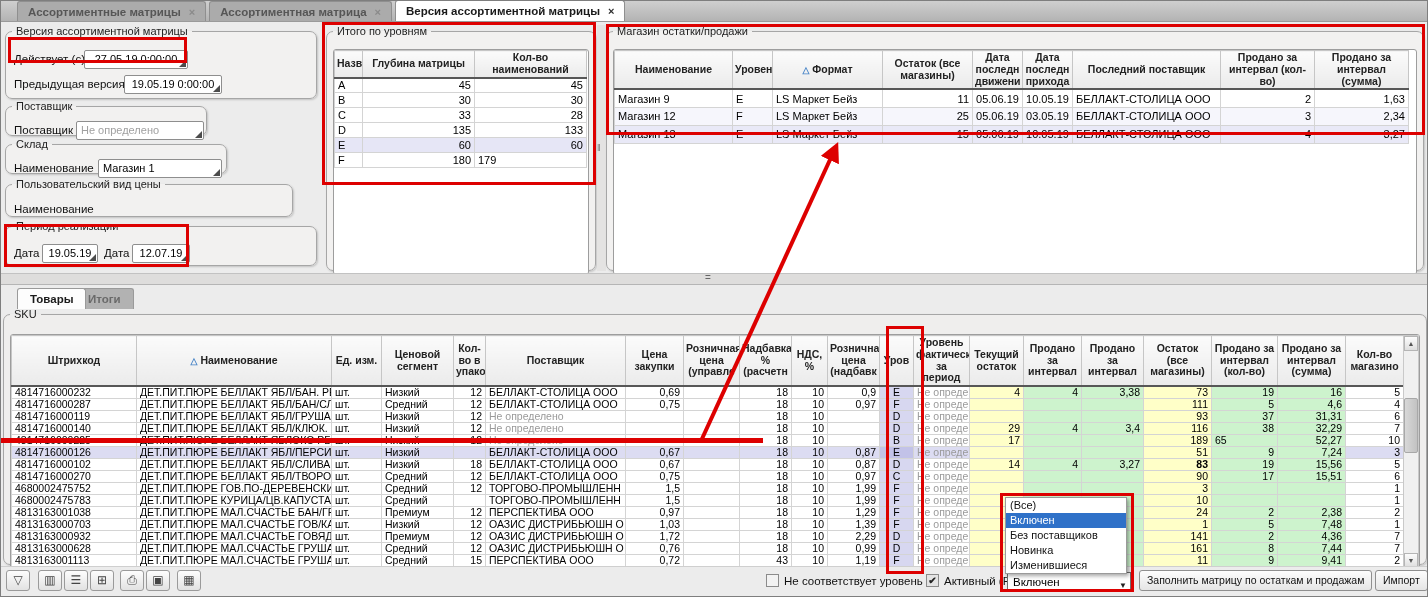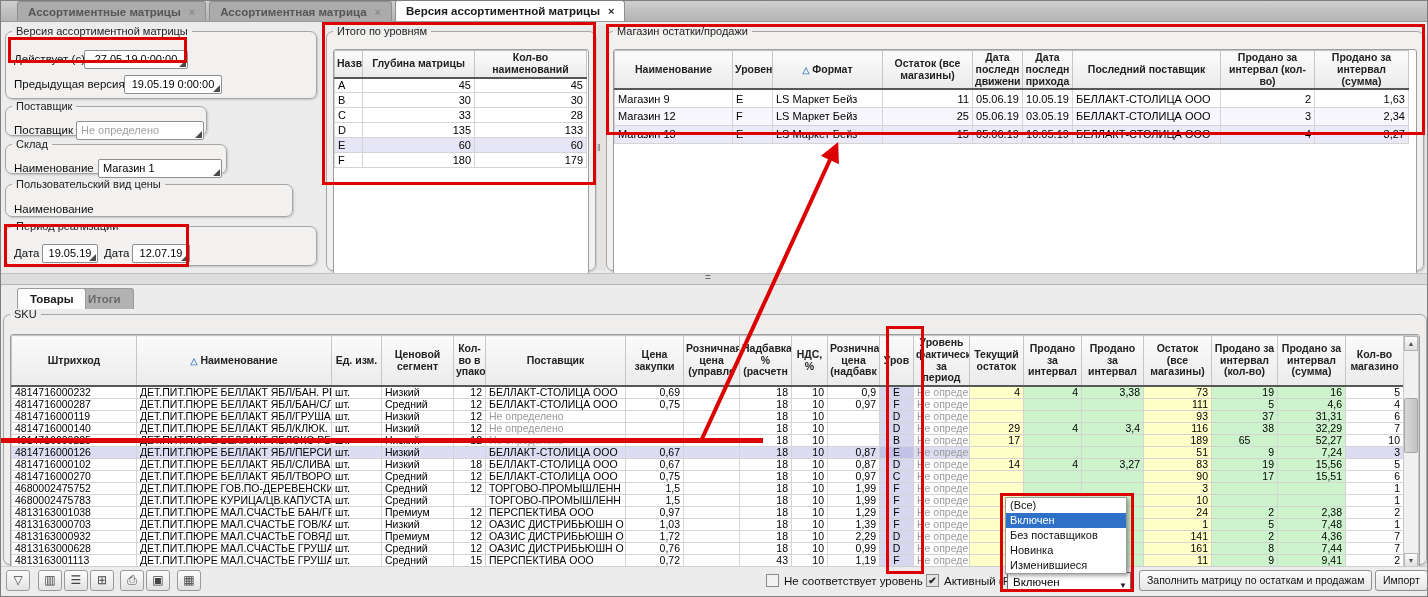--- a/index.html
+++ b/index.html
@@ -155,21 +155,21 @@
             <td style="text-align: right;">133</td>
           </tr>
           <tr class="hl">
             <td style="text-align: left;">E</td>
             <td style="text-align: right;">60</td>
             <td style="text-align: right;">60</td>
           </tr>
           <tr>
             <td style="text-align: left;">F</td>
             <td style="text-align: right;">180</td>
-            <td style="text-align: right;">179</td>
+            <td style="text-align: left;">179</td>
           </tr>
         </tbody>
       </table>
     </div>
 </fieldset>
 
 <div class="vsplit">
     <span>‖</span>
   </div>
 
@@ -398,21 +398,21 @@
               <td style="text-align: right;"></td>
               <td style="text-align: right;">18</td>
               <td style="text-align: right;">10</td>
               <td style="text-align: right;"></td>
               <td class="lvl" style="text-align: center;">B</td>
               <td class="dim" style="text-align: left;">Не опреде</td>
               <td class="ylw" style="text-align: right;">17</td>
               <td class="grn" style="text-align: right;"></td>
               <td class="grn" style="text-align: right;"></td>
               <td class="ylw" style="text-align: right;">189</td>
-              <td class="grn" style="text-align: center;">65</td>
+              <td class="grn" style="text-align: left;">65</td>
               <td class="grn" style="text-align: right;">52,27</td>
               <td style="text-align: right;">10</td>
             </tr>
             <tr class="selrow">
               <td style="text-align: left;">4814716000126</td>
               <td style="text-align: left;">ДЕТ.ПИТ.ПЮРЕ БЕЛЛАКТ ЯБЛ/ПЕРСИ</td>
               <td style="text-align: left;">шт.</td>
               <td style="text-align: left;">Низкий</td>
               <td style="text-align: right;"></td>
               <td style="text-align: left;">БЕЛЛАКТ-СТОЛИЦА ООО</td>
@@ -441,21 +441,21 @@
               <td style="text-align: right;">0,67</td>
               <td style="text-align: right;"></td>
               <td style="text-align: right;">18</td>
               <td style="text-align: right;">10</td>
               <td style="text-align: right;">0,87</td>
               <td class="lvl" style="text-align: center;">D</td>
               <td class="dim" style="text-align: left;">Не опреде</td>
               <td class="ylw" style="text-align: right;">14</td>
               <td class="grn" style="text-align: right;">4</td>
               <td class="grn" style="text-align: right;">3,27</td>
-              <td class="ylw" style="text-align: right;">83</td>
+              <td class="ylw" style="text-align: right; font-weight: bold;">83</td>
               <td class="grn" style="text-align: right;">19</td>
               <td class="grn" style="text-align: right;">15,56</td>
               <td style="text-align: right;">5</td>
             </tr>
             <tr>
               <td style="text-align: left;">4814716000270</td>
               <td style="text-align: left;">ДЕТ.ПИТ.ПЮРЕ БЕЛЛАКТ ЯБЛ/ТВОРО</td>
               <td style="text-align: left;">шт.</td>
               <td style="text-align: left;">Средний</td>
               <td style="text-align: right;">12</td>

